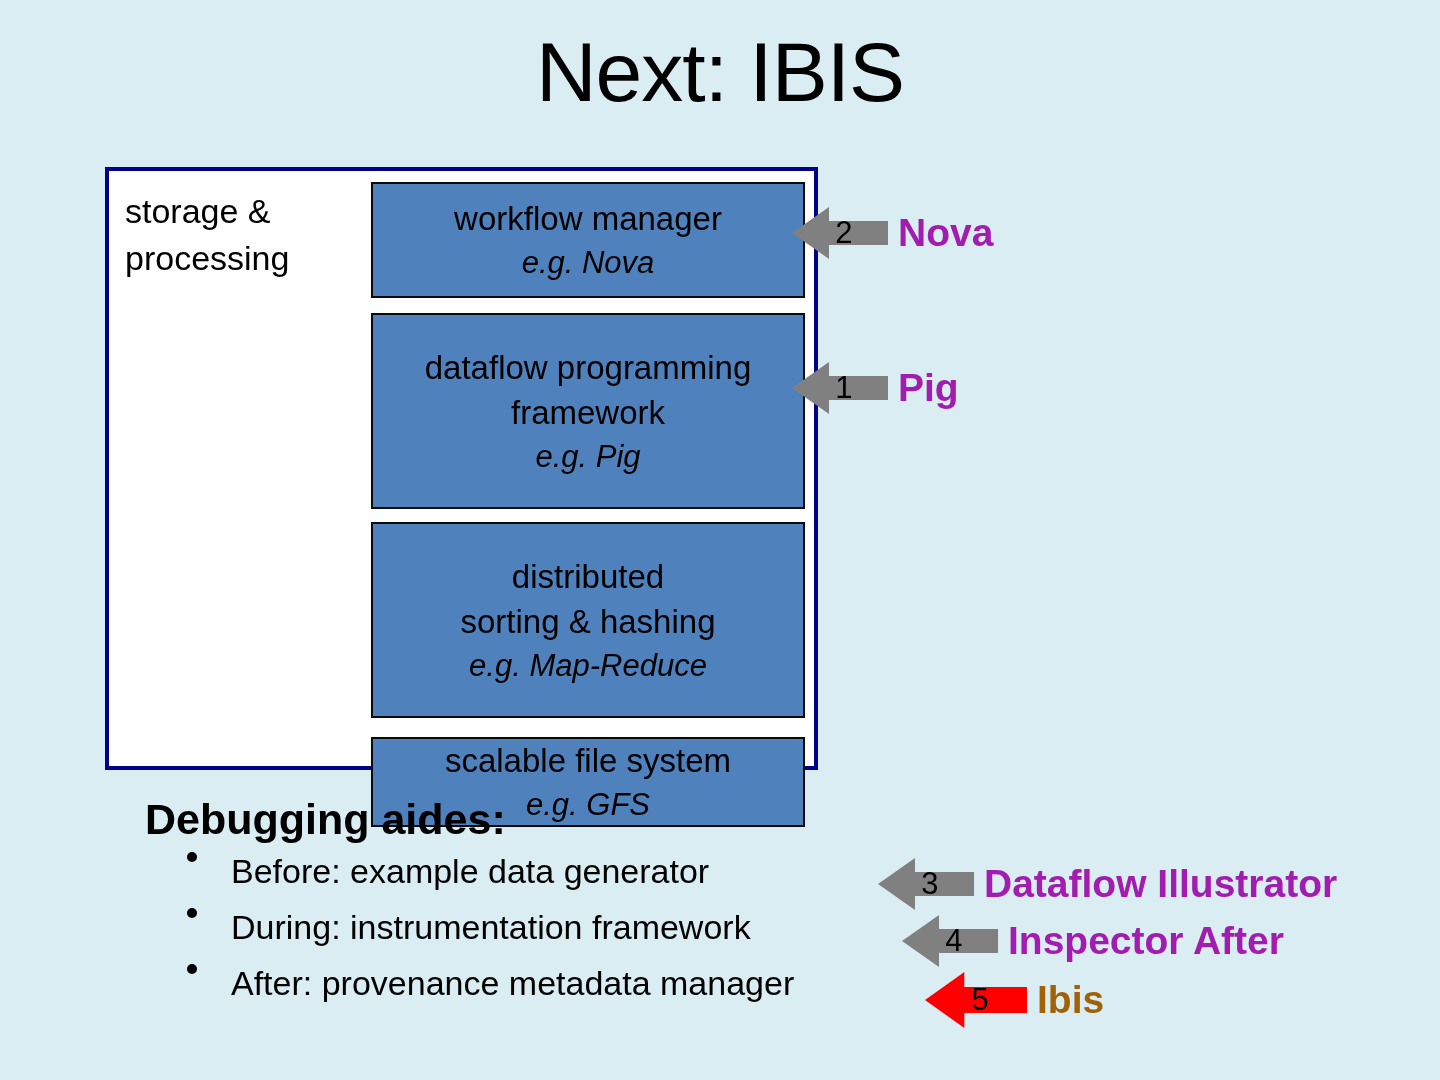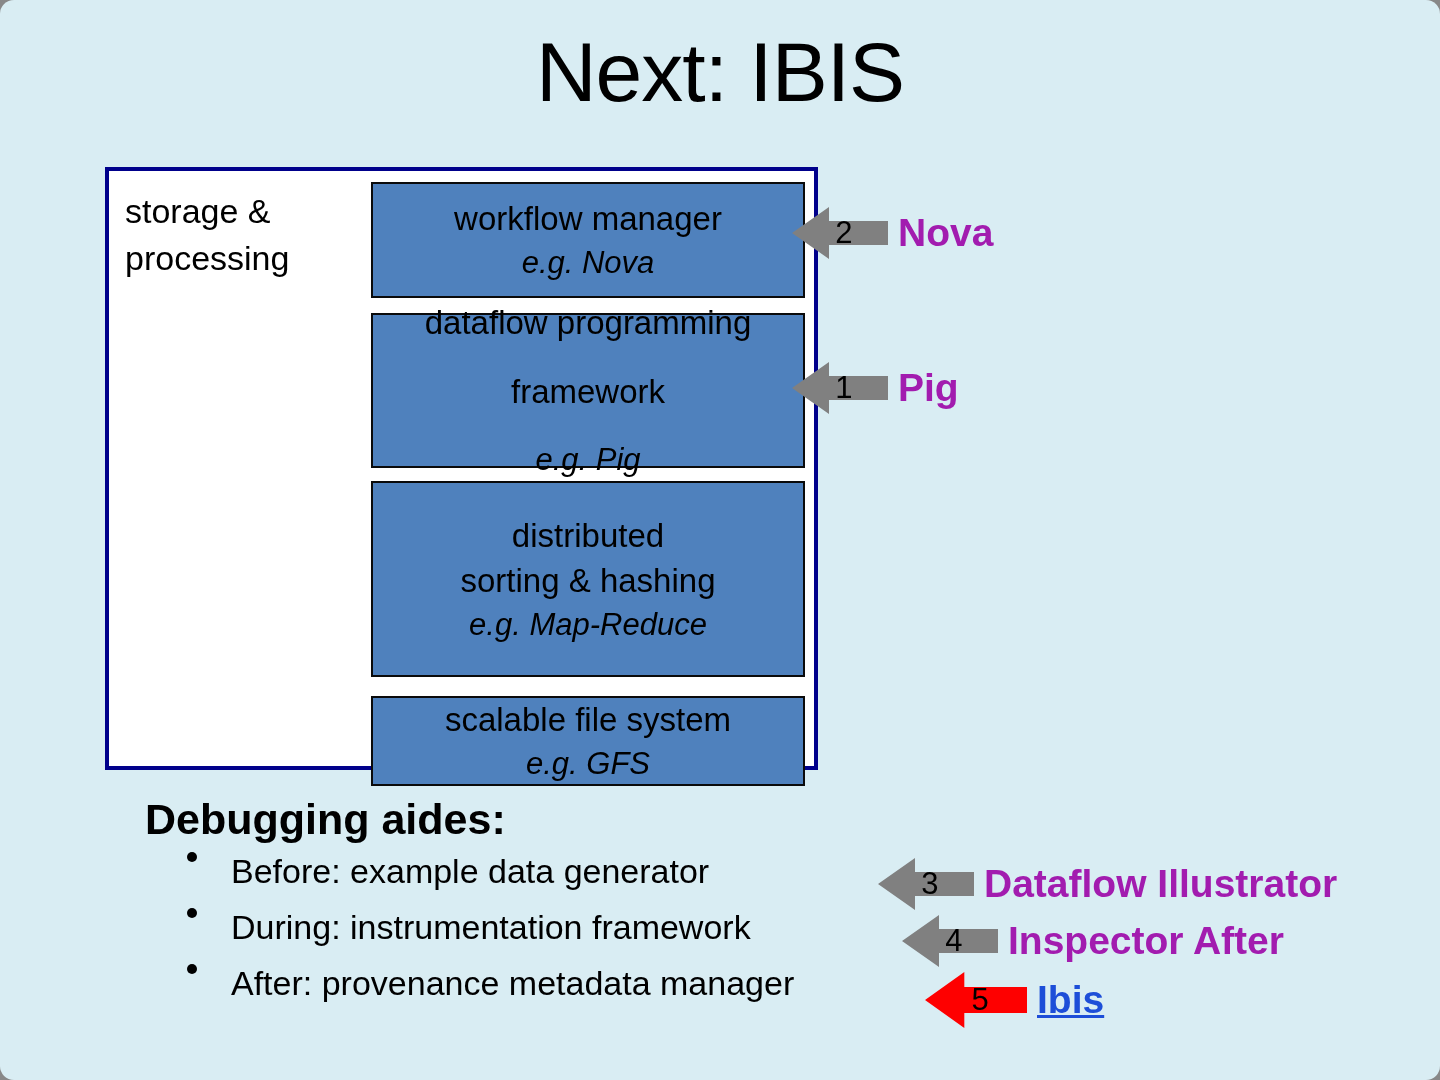--- a/index.html
+++ b/index.html
@@ -8,21 +8,20 @@
     background: #888;
   }
   .slide {
     position: relative;
     width: 1440px;
     height: 1080px;
     background: #d9edf3;
     overflow: hidden;
     font-family: "Liberation Sans", sans-serif;
     color: #000;
-    border-radius: 14px;
   }
 
   
   .title {
     position: absolute;
     top: 22px;
     left: 0;
     width: 100%;
     text-align: center;
     font-size: 84px;
@@ -75,21 +74,21 @@
     line-height: 45px;
     color: #000;
   }
   .layer-box .example-line {
     font-size: 31px;
     line-height: 43px;
     font-style: italic;
     color: #000;
   }
   .box-1 { height: 116px; margin-bottom: 15px; }
-  .box-2 { height: 155px; margin-bottom: 13px; gap: 24px; }
+  .box-2 { height: 196px; margin-bottom: 13px; }
   .box-3 { height: 196px; margin-bottom: 19px; }
   .box-4 { height: 90px; }
 
   
   .arrow-row {
     position: absolute;
     display: flex;
     align-items: center;
     gap: 10px;
   }
@@ -110,21 +109,21 @@
     color: #000;
   }
   .arrow.red-arrow { width: 102px; height: 56px; }
 
   .arrow-label {
     font-size: 39px;
     font-weight: 700;
     color: #a21caf;
     white-space: nowrap;
   }
-  .arrow-label.navy { color: #1d4ed8; text-decoration: underline; }
+  .arrow-label.navy { color: #a16207; }
 
   
   .debug-heading {
     position: absolute;
     left: 145px;
     top: 795px;
     font-size: 43px;
     font-weight: 700;
     color: #000;
   }

